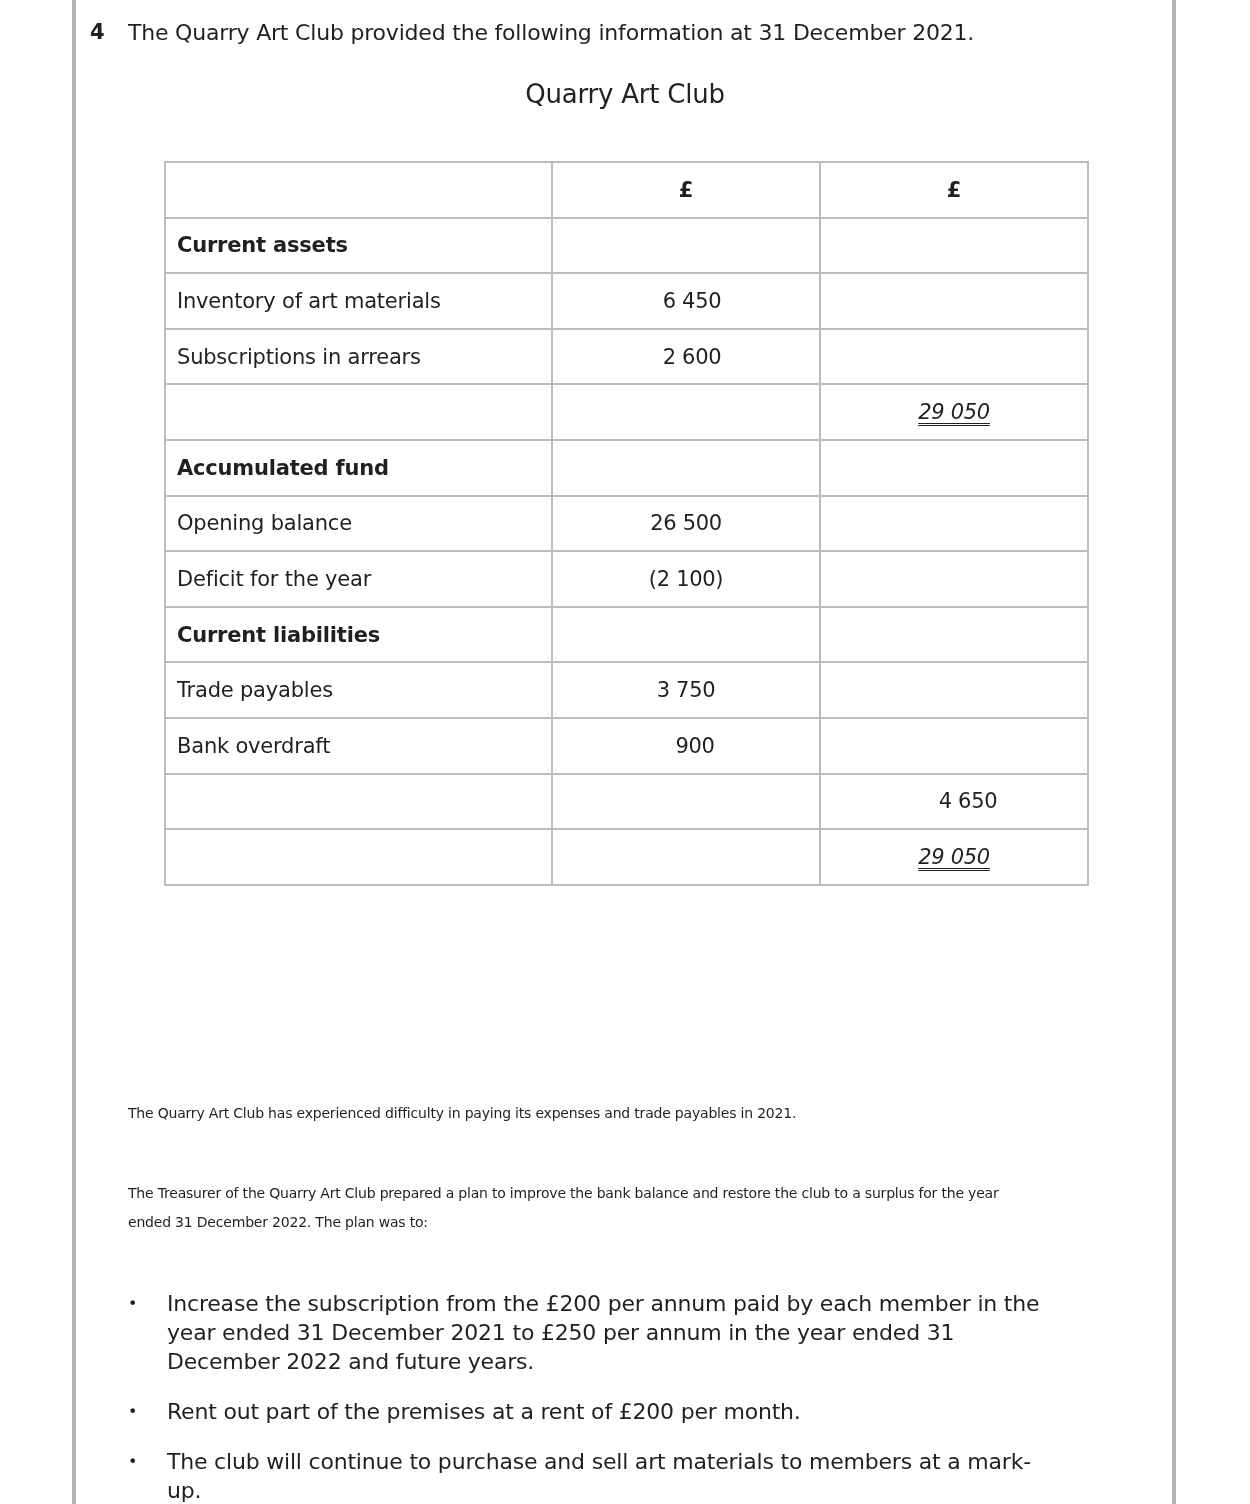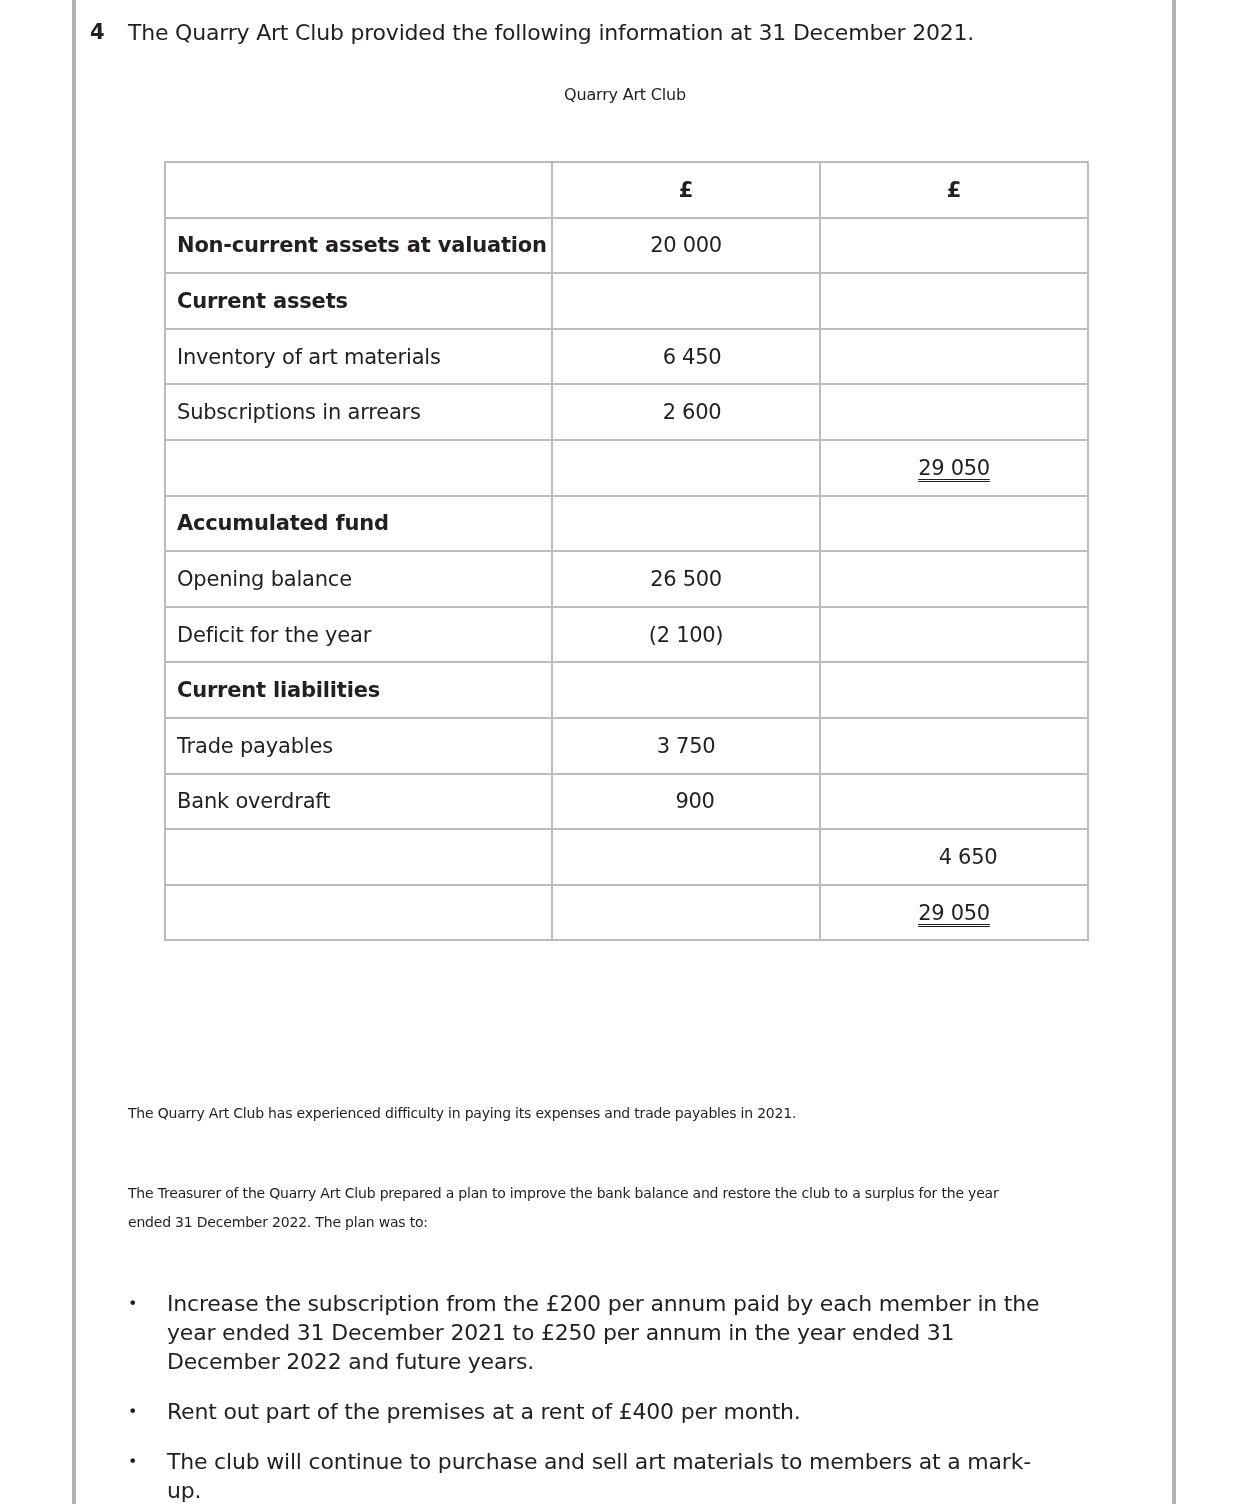--- a/index.html
+++ b/index.html
@@ -2,30 +2,30 @@
 <html><head>
 <meta charset="utf-8">
 <style>
   html, body { margin: 0; padding: 0; background: #ffffff; }
   body { width: 1250px; height: 1504px; position: relative; overflow: hidden;
          font-family: "DejaVu Sans", "Liberation Sans", sans-serif; color: #231f20; }
   .frame { position: absolute; left: 72px; top: -20px; width: 1104px; height: 1560px;
            border: 4px solid #b3b3b6; border-bottom: none; border-radius: 18px; box-sizing: border-box; }
   .qnum { position: absolute; left: 90px; top: 20px; font-size: 21px; font-weight: bold; }
   .intro { position: absolute; left: 128px; top: 20px; font-size: 22px; letter-spacing: -0.2px; }
-  .title-block { position: absolute; left: 0; width: 1250px; top: 80px; text-align: center; font-size: 16px; line-height: 29px; letter-spacing: -0.2px; }
+  .title-block { position: absolute; left: 0; width: 1250px; top: 80px; text-align: center; font-size: 26px; line-height: 29px; letter-spacing: -0.2px; }
   table.sofp { position: absolute; left: 164px; top: 161px; border-collapse: collapse; font-size: 21px; }
   table.sofp td { border: 2px solid #bcbcbe; height: 55.6px; padding: 0; box-sizing: border-box; }
   td.lbl { width: 387px; padding-left: 11px !important; letter-spacing: -0.2px; }
   td.c1 { width: 268px; text-align: center; }
   td.c2 { width: 268px; text-align: center; }
   .bold { font-weight: bold; }
   .num { display: inline-block; letter-spacing: -0.3px; }
   .u1 { text-underline-offset: 4px; text-decoration-thickness: 1px; }
-  .u2 { text-decoration: underline double; text-underline-offset: 4px; text-decoration-thickness: 1px; }
+  .u2 { text-decoration: underline double; text-underline-offset: 4px; text-decoration-thickness: 1px; font-style: italic; }
   .pad900 { padding-left: 18px; }
   .body-text { position: absolute; left: 128px; width: 880px; font-size: 14px; line-height: 29px; letter-spacing: -0.2px; margin: 0; }
   .bullets { position: absolute; left: 128px; top: 1289px; width: 920px; margin: 0; padding: 0; list-style: none; font-size: 22px; line-height: 29px; letter-spacing: -0.2px; }
   .bullets li { position: relative; padding-left: 39px; margin-bottom: 21px; }
   .bullets li .dot { position: absolute; left: 0; top: 0; font-size: 16px; }
 </style>
 </head>
 <body>
 
 <div class="frame"></div>
@@ -36,25 +36,20 @@
 <div class="title-block">
   <div>Quarry Art Club</div>
 </div>
 
 <table class="sofp">
   <tbody>
     <tr>
       <td class="lbl"></td>
       <td class="c1 bold">£</td>
       <td class="c2 bold">£</td>
-    </tr>
-    <tr>
-      <td class="lbl bold">Non-current assets at valuation</td>
-      <td class="c1"><span class="num">20 000</span></td>
-      <td class="c2"><span class="num"></span></td>
     </tr>
     <tr>
       <td class="lbl bold">Current assets</td>
       <td class="c1"><span class="num"></span></td>
       <td class="c2"><span class="num"></span></td>
     </tr>
     <tr>
       <td class="lbl">Inventory of art materials</td>
       <td class="c1"><span class="num" style="padding-left:12px">6 450</span></td>
       <td class="c2"><span class="num"></span></td>
@@ -115,19 +110,19 @@
 <p class="body-text" style="top:1099px">The Quarry Art Club has experienced difficulty in paying its expenses and trade payables in 2021.</p>
 <p class="body-text" style="top:1179px; width:880px">The Treasurer of the Quarry Art Club prepared a plan to improve the bank balance and restore the club to a surplus for the year ended 31 December 2022. The plan was to:</p>
 
 <ul class="bullets">
   <li>
     <span class="dot">•</span>
     <span>Increase the subscription from the £200 per annum paid by each member in the year ended 31 December 2021 to £250 per annum in the year ended 31 December 2022 and future years.</span>
   </li>
   <li>
     <span class="dot">•</span>
-    <span>Rent out part of the premises at a rent of £400 per month.</span>
+    <span>Rent out part of the premises at a rent of £200 per month.</span>
   </li>
   <li>
     <span class="dot">•</span>
     <span>The club will continue to purchase and sell art materials to members at a mark-up.</span>
   </li>
 </ul>
 
 </body></html>

